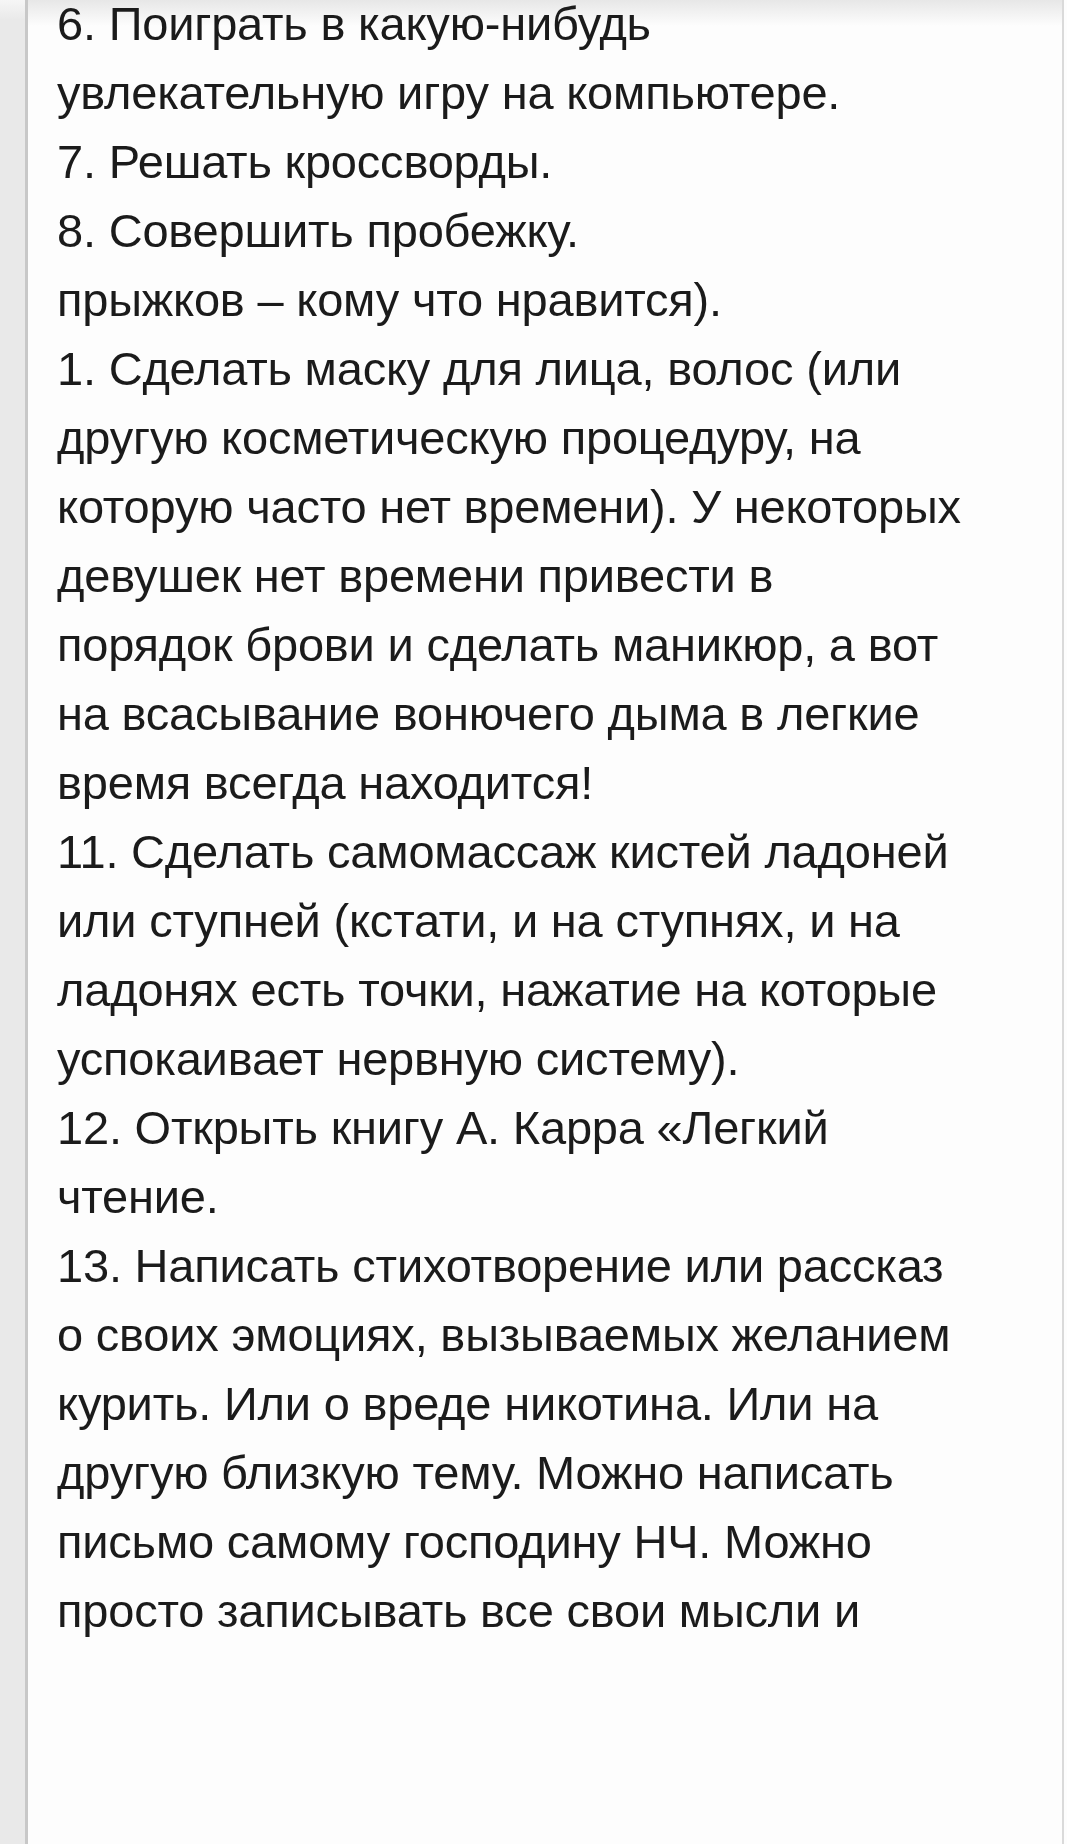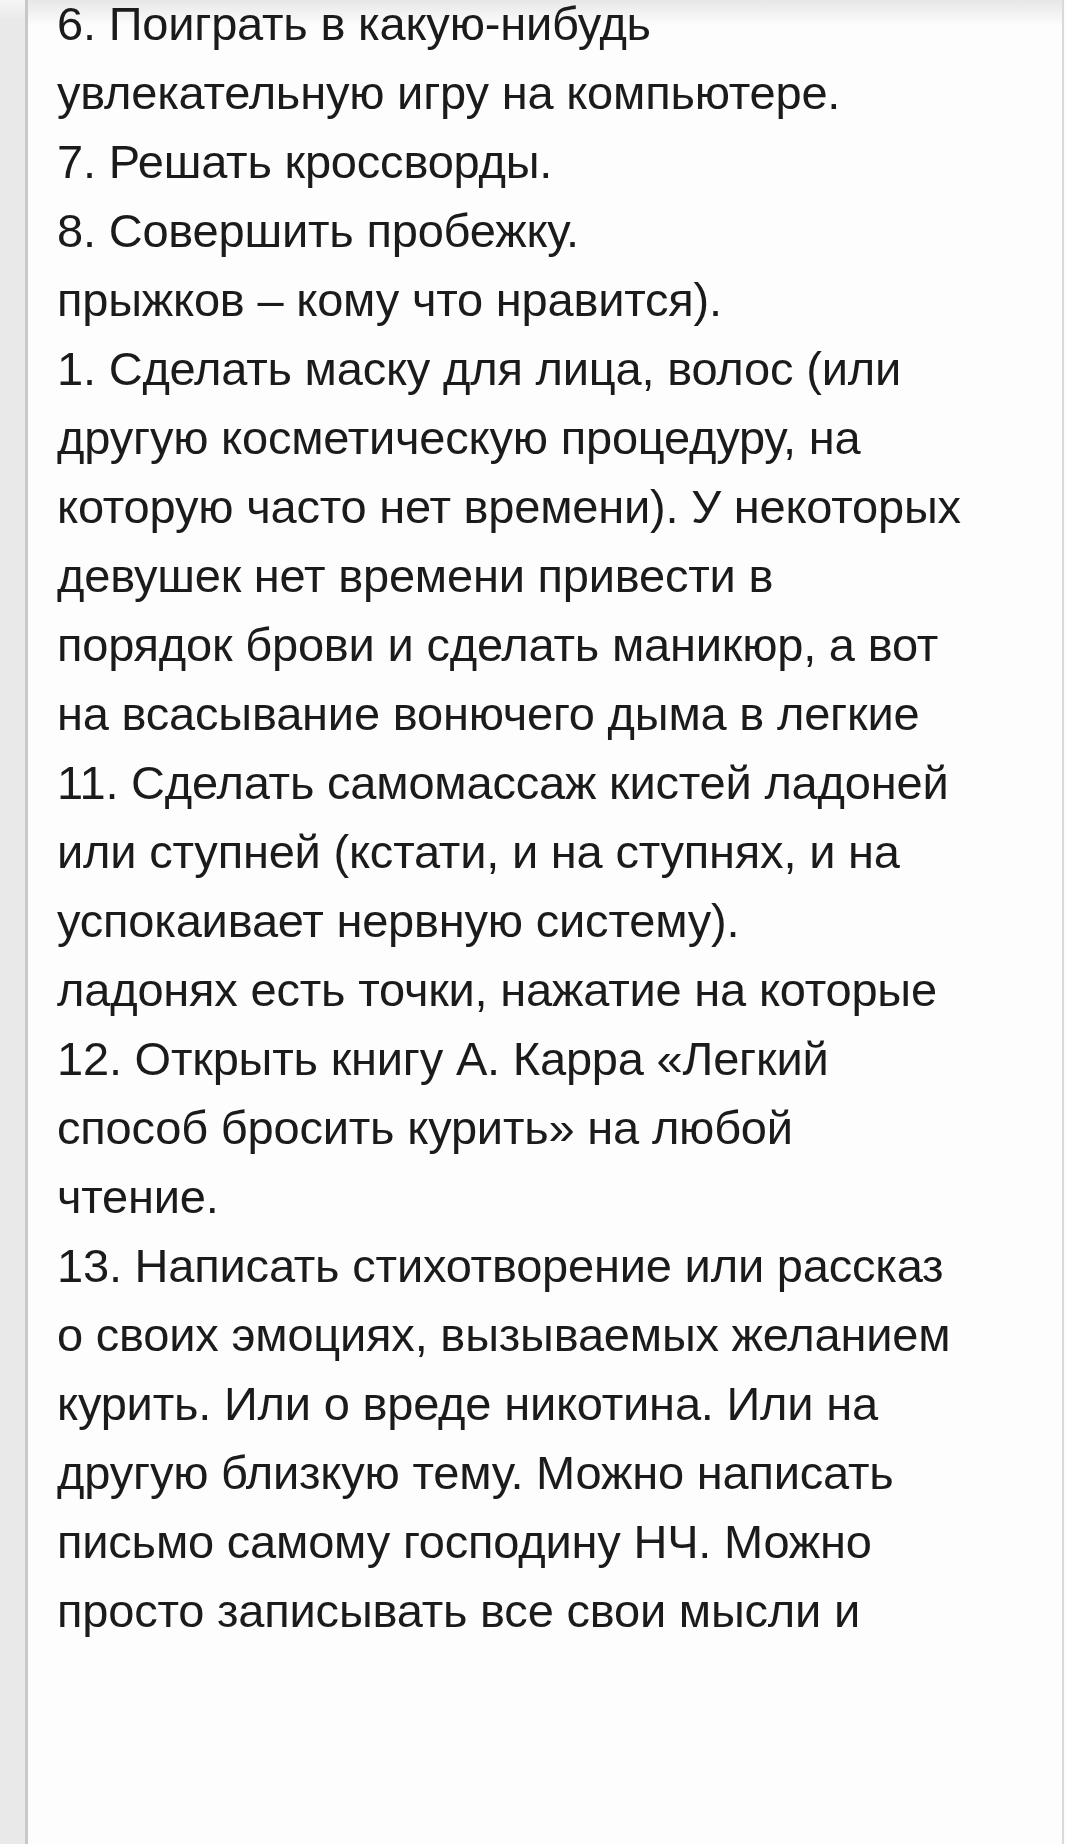--- a/index.html
+++ b/index.html
@@ -78,26 +78,26 @@
     <div class="text-line">увлекательную игру на компьютере.</div>
     <div class="text-line">7. Решать кроссворды.</div>
     <div class="text-line">8. Совершить пробежку.</div>
     <div class="text-line">прыжков – кому что нравится).</div>
     <div class="text-line">1. Сделать маску для лица, волос (или</div>
     <div class="text-line">другую косметическую процедуру, на</div>
     <div class="text-line">которую часто нет времени). У некоторых</div>
     <div class="text-line">девушек нет времени привести в</div>
     <div class="text-line">порядок брови и сделать маникюр, а вот</div>
     <div class="text-line">на всасывание вонючего дыма в легкие</div>
+    <div class="text-line">время всегда находится!</div>
     <div class="text-line">11. Сделать самомассаж кистей ладоней</div>
     <div class="text-line">или ступней (кстати, и на ступнях, и на</div>
+    <div class="text-line">ладонях есть точки, нажатие на которые</div>
     <div class="text-line">успокаивает нервную систему).</div>
-    <div class="text-line">ладонях есть точки, нажатие на которые</div>
     <div class="text-line">12. Открыть книгу А. Карра «Легкий</div>
-    <div class="text-line">способ бросить курить» на любой</div>
     <div class="text-line">чтение.</div>
     <div class="text-line">13. Написать стихотворение или рассказ</div>
     <div class="text-line">о своих эмоциях, вызываемых желанием</div>
     <div class="text-line">курить. Или о вреде никотина. Или на</div>
     <div class="text-line">другую близкую тему. Можно написать</div>
     <div class="text-line">письмо самому господину НЧ. Можно</div>
     <div class="text-line">просто записывать все свои мысли и</div>
   </div>
 
 </body></html>

